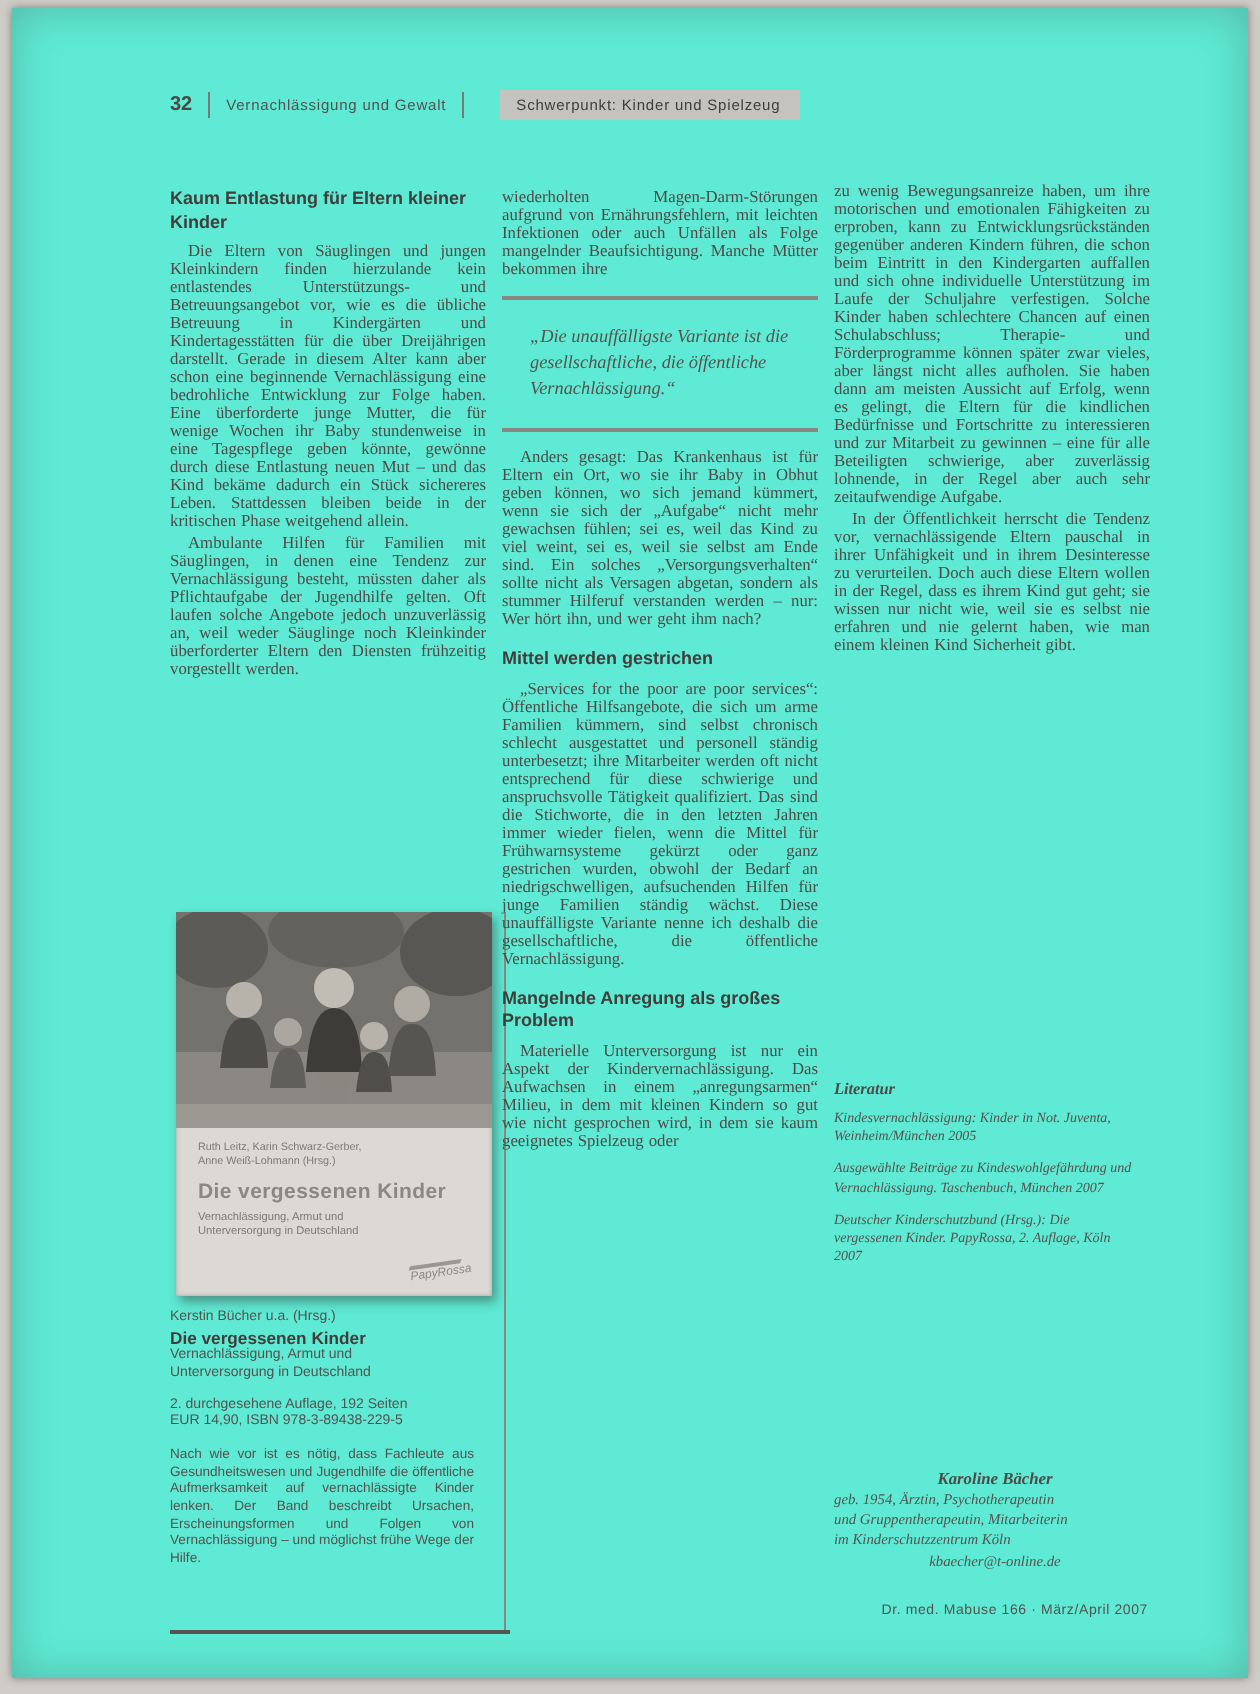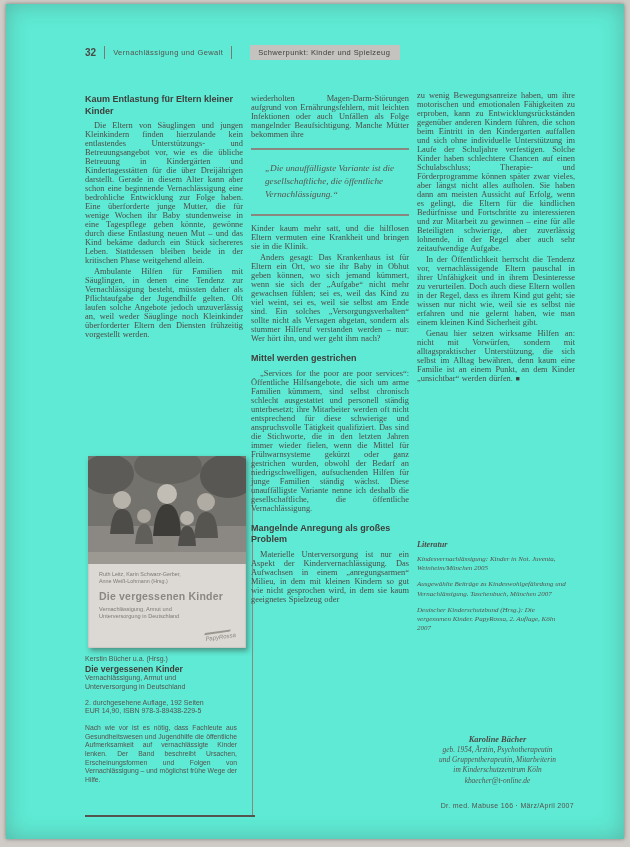--- a/index.html
+++ b/index.html
@@ -72,21 +72,21 @@
   #caption .cap-blurb{font-family:"Liberation Sans",sans-serif;font-size:6.8px;color:#55534f;line-height:8.6px;text-align:justify;margin-top:8px;}
   
   #literatur{position:absolute;left:411px;top:536px;width:158px;}
   #literatur .lit-h{font-style:italic;font-size:8.2px;font-weight:bold;color:#4d4b47;margin-bottom:6px;}
   #literatur .lit-item{font-style:italic;font-size:7px;line-height:9.2px;color:#55534f;margin-bottom:7px;width:150px;}
   
   #author{position:absolute;left:411px;top:731px;width:161px;}
   .a-row{display:flex;align-items:center;flex-direction:column;}
   .a-row .rule{flex:1;border-top:1px solid #6b6964;margin-left:6px;}
   #author .a-name{font-style:italic;font-weight:bold;font-size:8.4px;color:#4d4b47;}
-  #author .a-line{font-style:italic;font-size:7.4px;line-height:10.2px;color:#55534f;text-align:center;}
+  #author .a-line{font-style:italic;font-size:7.4px;line-height:10.2px;color:#55534f;}
   
   #footer{position:absolute;right:50px;top:798px;font-family:"Liberation Sans",sans-serif;
     font-size:7px;color:#55534f;letter-spacing:.3px;}
   .endmark{font-size:7px;color:#403e3b;}
 </style>
 </head>
 <body>
 
 <div class="page">
 
@@ -143,32 +143,30 @@
     <div class="cap-meta">2. durchgesehene Auflage, 192 Seiten</div>
     <div class="cap-meta" style="margin-top:0">EUR 14,90, ISBN 978-3-89438-229-5</div>
     <div class="cap-blurb">Nach wie vor ist es nötig, dass Fachleute aus Gesundheitswesen und Jugendhilfe die öffentliche Aufmerksamkeit auf vernachlässigte Kinder lenken. Der Band beschreibt Ursachen, Erscheinungsformen und Folgen von Vernachlässigung – und möglichst frühe Wege der Hilfe.</div>
   </div>
 
   <div class="col scan" id="col2">
     <p class="body-p">wiederholten Magen-Darm-Störungen aufgrund von Ernährungsfehlern, mit leichten Infektionen oder auch Unfällen als Folge mangelnder Beaufsichtigung. Manche Mütter bekommen ihre</p>
     <div class="pullquote">
       <span class="qt">„Die unauffälligste Variante ist die gesellschaftliche, die öffentliche Vernachlässigung.“</span>
     </div>
-    <p class="body-p">Kinder kaum mehr satt, und die hilflosen Eltern vermuten eine Krankheit und bringen sie in die Klinik.</p>
     <p class="body-p indent" style="margin-top:2px">Anders gesagt: Das Krankenhaus ist für Eltern ein Ort, wo sie ihr Baby in Obhut geben können, wo sich jemand kümmert, wenn sie sich der „Aufgabe“ nicht mehr gewachsen fühlen; sei es, weil das Kind zu viel weint, sei es, weil sie selbst am Ende sind. Ein solches „Versorgungsverhalten“ sollte nicht als Versagen abgetan, sondern als stummer Hilferuf verstanden werden – nur: Wer hört ihn, und wer geht ihm nach?</p>
     <div class="subhead">Mittel werden gestrichen</div>
     <p class="body-p indent">„Services for the poor are poor services“: Öffentliche Hilfsangebote, die sich um arme Familien kümmern, sind selbst chronisch schlecht ausgestattet und personell ständig unterbesetzt; ihre Mitarbeiter werden oft nicht entsprechend für diese schwierige und anspruchsvolle Tätigkeit qualifiziert. Das sind die Stichworte, die in den letzten Jahren immer wieder fielen, wenn die Mittel für Frühwarnsysteme gekürzt oder ganz gestrichen wurden, obwohl der Bedarf an niedrigschwelligen, aufsuchenden Hilfen für junge Familien ständig wächst. Diese unauffälligste Variante nenne ich deshalb die gesellschaftliche, die öffentliche Vernachlässigung.</p>
     <div class="subhead">Mangelnde Anregung als großes Problem</div>
     <p class="body-p indent">Materielle Unterversorgung ist nur ein Aspekt der Kindervernachlässigung. Das Aufwachsen in einem „anregungsarmen“ Milieu, in dem mit kleinen Kindern so gut wie nicht gesprochen wird, in dem sie kaum geeignetes Spielzeug oder</p>
   </div>
 
   <div class="col scan" id="col3">
     <p class="body-p">zu wenig Bewegungsanreize haben, um ihre motorischen und emotionalen Fähigkeiten zu erproben, kann zu Entwicklungsrückständen gegenüber anderen Kindern führen, die schon beim Eintritt in den Kindergarten auffallen und sich ohne individuelle Unterstützung im Laufe der Schuljahre verfestigen. Solche Kinder haben schlechtere Chancen auf einen Schulabschluss; Therapie- und Förderprogramme können später zwar vieles, aber längst nicht alles aufholen. Sie haben dann am meisten Aussicht auf Erfolg, wenn es gelingt, die Eltern für die kindlichen Bedürfnisse und Fortschritte zu interessieren und zur Mitarbeit zu gewinnen – eine für alle Beteiligten schwierige, aber zuverlässig lohnende, in der Regel aber auch sehr zeitaufwendige Aufgabe.</p>
     <p class="body-p indent" style="margin-top:2px">In der Öffentlichkeit herrscht die Tendenz vor, vernachlässigende Eltern pauschal in ihrer Unfähigkeit und in ihrem Desinteresse zu verurteilen. Doch auch diese Eltern wollen in der Regel, dass es ihrem Kind gut geht; sie wissen nur nicht wie, weil sie es selbst nie erfahren und nie gelernt haben, wie man einem kleinen Kind Sicherheit gibt.</p>
-    <p class="body-p indent" style="margin-top:2px"><span>Genau hier setzen wirksame Hilfen an: nicht mit Vorwürfen, sondern mit alltagspraktischer Unterstützung, die sich selbst im Alltag bewähren, denn kaum eine Familie ist an einem Punkt, an dem Kinder „unsichtbar“ werden dürfen.</span> <span class="endmark">■</span></p>
   </div>
 
   <div id="literatur" class="scan">
     <div class="lit-h">Literatur</div>
     <div class="lit-item">Kindesvernachlässigung: Kinder in Not. Juventa, Weinheim/München 2005</div>
     <div class="lit-item">Ausgewählte Beiträge zu Kindeswohlgefährdung und Vernachlässigung. Taschenbuch, München 2007</div>
     <div class="lit-item">Deutscher Kinderschutzbund (Hrsg.): Die vergessenen Kinder. PapyRossa, 2. Auflage, Köln 2007</div>
   </div>
 
   <div id="author" class="scan">

